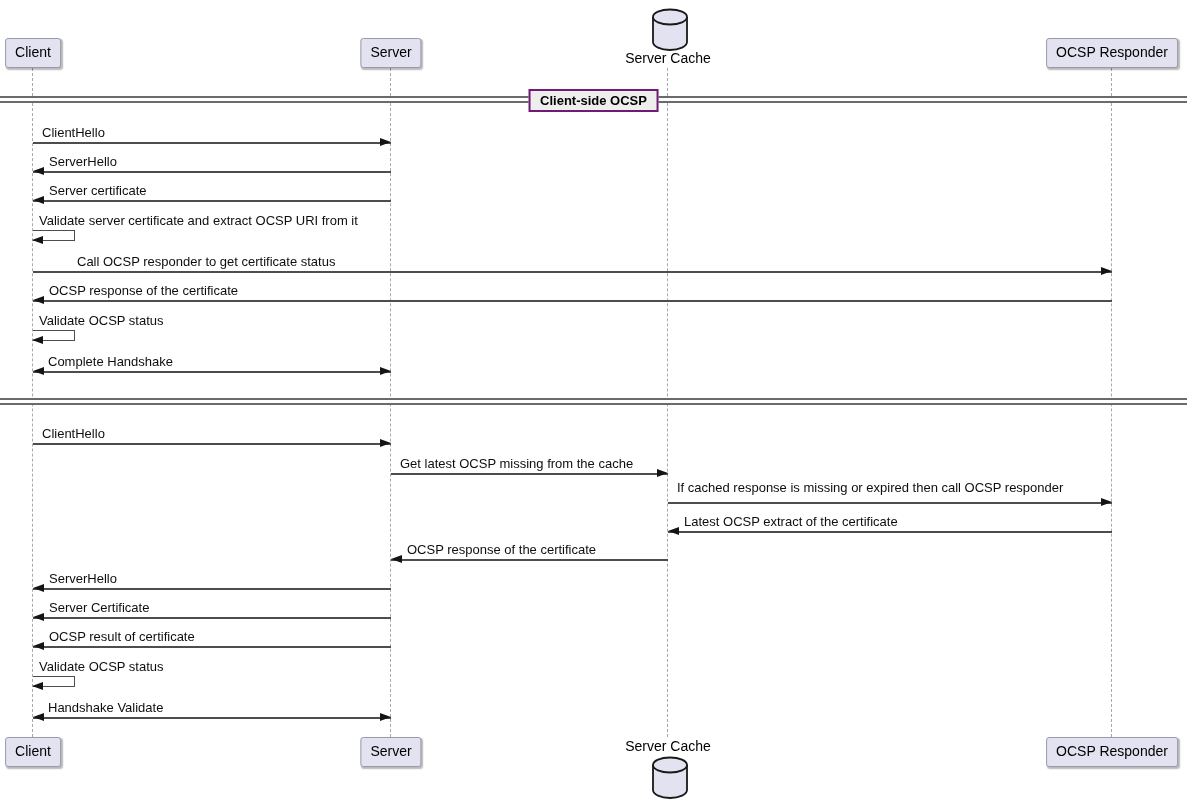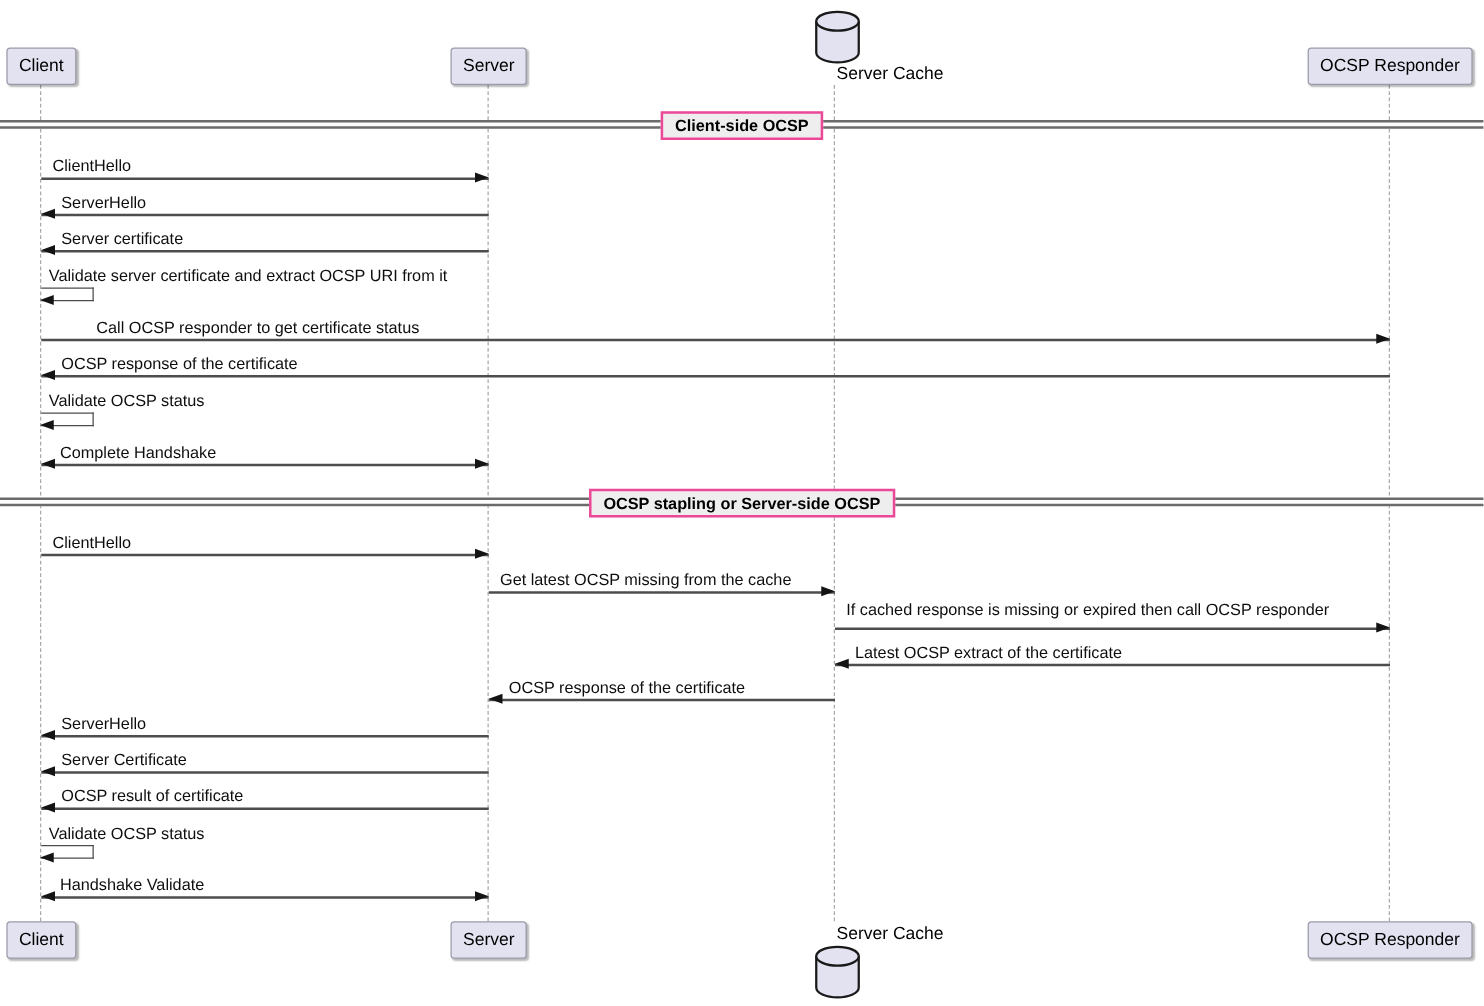--- a/index.html
+++ b/index.html
@@ -11,35 +11,35 @@
     position:absolute;transform:translateX(-50%);
     background:var(--participant_fill,#E2E2F0);
     border:1px solid var(--participant_border,#9a9aaa);
     border-radius:3px;
     box-shadow:1.5px 1.5px 1.5px rgba(0,0,0,0.28);
     padding:5px 9px;font-size:14px;line-height:17px;color:var(--text,#000);
     white-space:nowrap;box-sizing:border-box;height:30px;
   }
   .plabel{
     position:absolute;transform:translateX(-50%);
-    font-size:14px;color:var(--text,#000);white-space:nowrap;line-height:16px;margin-left:44px;
+    font-size:14px;color:var(--text,#000);white-space:nowrap;line-height:16px;
   }
   .dbicon{position:absolute;transform:translateX(-50%);}
   .lifeline{position:absolute;width:0;border-left:1px dashed var(--lifeline,#A9A9A9);}
 
   .divband{
     position:absolute;left:0;width:1187px;height:3px;
     border-top:2px solid var(--divider_line,#6b6b6b);
     border-bottom:2px solid var(--divider_line,#6b6b6b);
     background:#fdfdfd;
   }
   .divlabel{
     position:absolute;left:50%;transform:translateX(-50%);
     background:var(--divider_fill,#EEEEEE);
-    border:2px solid #ec4899;
+    border:2px solid #701a75;
     font-size:13px;font-weight:bold;line-height:15px;
     padding:2px 10px;white-space:nowrap;color:#000;
   }
 
   .msg-label{
     position:absolute;font-size:13px;line-height:15px;color:#0e0e0e;white-space:nowrap;
   }
   .msg-line{position:absolute;height:1.5px;background:var(--line,#4d4d4d);}
   .selfloop{
     position:absolute;width:42px;height:11px;box-sizing:border-box;
@@ -69,21 +69,20 @@
     <div class="dbicon" style="left: 670px; top: 756px;"><svg width="40" height="44" viewBox="0 0 40 44">
         <path d="M3,9 L3,34 A17,8 0 0,0 37,34 L37,9" fill="#E2E2F0" stroke="#191919" stroke-width="1.8"></path>
         <ellipse cx="20" cy="9" rx="17" ry="7.5" fill="#E2E2F0" stroke="#191919" stroke-width="1.8"></ellipse>
       </svg></div>
     <div class="lifeline" style="left: 1111px; top: 68px; height: 669px;"></div>
     <div class="pbox" style="left: 1112px; top: 38px;">OCSP Responder</div>
     <div class="pbox" style="left: 1112px; top: 737px;">OCSP Responder</div>
     <div class="divband" style="top: 96px;"></div>
     <div class="divlabel" style="top: 89px;">Client-side OCSP</div>
     <div class="divband" style="top: 398px;"></div>
-    <div class="divlabel" style="top: 391px;">OCSP stapling or Server-side OCSP</div>
     <div class="msg-label" style="left: 42px; top: 125px;">ClientHello</div>
     <div class="msg-line" style="left: 33px; top: 142px; width: 358px;"></div>
     <div class="ah ah-right" style="left: 380px; top: 138px;"></div>
     <div class="msg-label" style="left: 49px; top: 154px;">ServerHello</div>
     <div class="msg-line" style="left: 33px; top: 171px; width: 358px;"></div>
     <div class="ah ah-left" style="left: 33px; top: 167px;"></div>
     <div class="msg-label" style="left: 49px; top: 183px;">Server certificate</div>
     <div class="msg-line" style="left: 33px; top: 200px; width: 358px;"></div>
     <div class="ah ah-left" style="left: 33px; top: 196px;"></div>
     <div class="msg-label" style="left: 39px; top: 213px;">Validate server certificate and extract OCSP URI from it</div>

